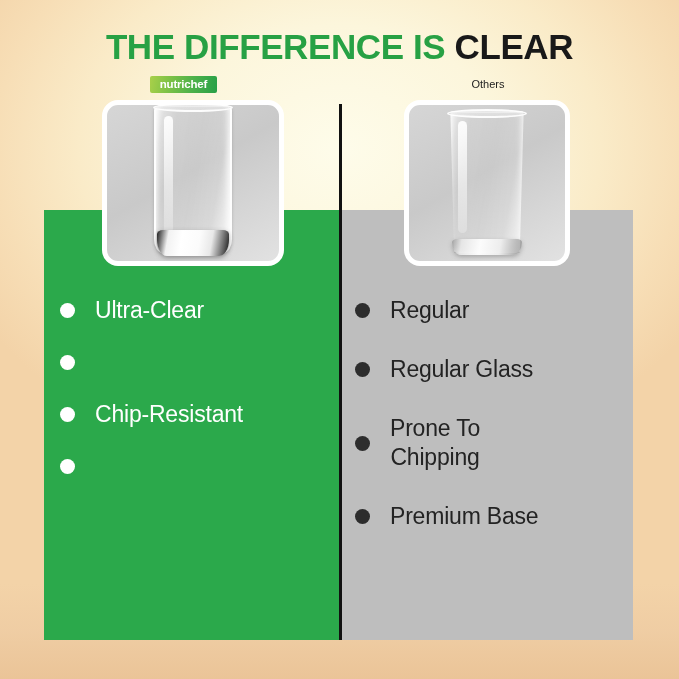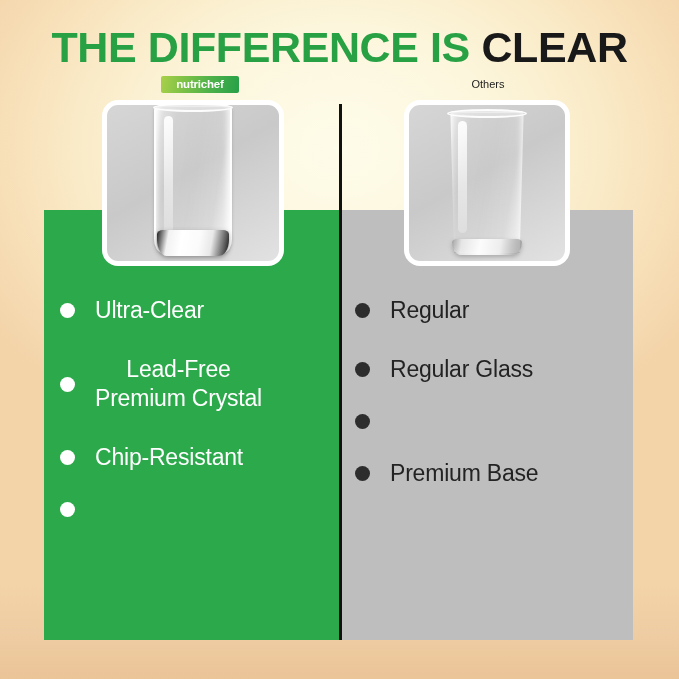--- a/index.html
+++ b/index.html
@@ -32,35 +32,35 @@
     overflow: hidden;
   }
 
   
   .title {
     position: absolute;
     top: 26px;
     left: 0;
     width: 679px;
     text-align: center;
-    font-size: 43px;
+    font-size: 35px;
     font-weight: 800;
     letter-spacing: -0.4px;
     line-height: 42px;
     white-space: nowrap;
   }
   .title-green { color: #27A144; }
   .title-black { color: #191919; }
 
   
   .brand-badge {
     position: absolute;
     top: 76px;
-    left: 161px;
-    width: 78px;
+    left: 150px;
+    width: 67px;
     height: 17px;
     border-radius: 2px;
     background: linear-gradient(100deg, #A9D04A 0%, #7FC246 28%, #4EB24A 62%, #27A048 100%);
     display: flex;
     align-items: center;
     justify-content: center;
   }
   .brand-badge-text {
     color: #FFFFFF;
     font-size: 11.5px;
@@ -279,21 +279,20 @@
     </div>
   </div>
 
   <div class="list list-left">
     <div class="bullet-row">
       <span class="bullet-dot"></span>
       <span class="bullet-text">Ultra-Clear</span>
     </div>
     <div class="bullet-row">
       <span class="bullet-dot"></span>
-      <span class="bullet-text">Lead-Free<br>Premium Crystal</span>
     </div>
     <div class="bullet-row">
       <span class="bullet-dot"></span>
       <span class="bullet-text">Chip-Resistant</span>
     </div>
     <div class="bullet-row">
       <span class="bullet-dot"></span>
     </div>
   </div>
 
@@ -301,20 +300,21 @@
     <div class="bullet-row">
       <span class="bullet-dot"></span>
       <span class="bullet-text">Regular</span>
     </div>
     <div class="bullet-row">
       <span class="bullet-dot"></span>
       <span class="bullet-text">Regular Glass</span>
     </div>
     <div class="bullet-row">
       <span class="bullet-dot"></span>
+      <span class="bullet-text">Prone To<br>Chipping</span>
     </div>
     <div class="bullet-row">
       <span class="bullet-dot"></span>
       <span class="bullet-text">Premium Base</span>
     </div>
   </div>
 
 </div>
 
 </body></html>

